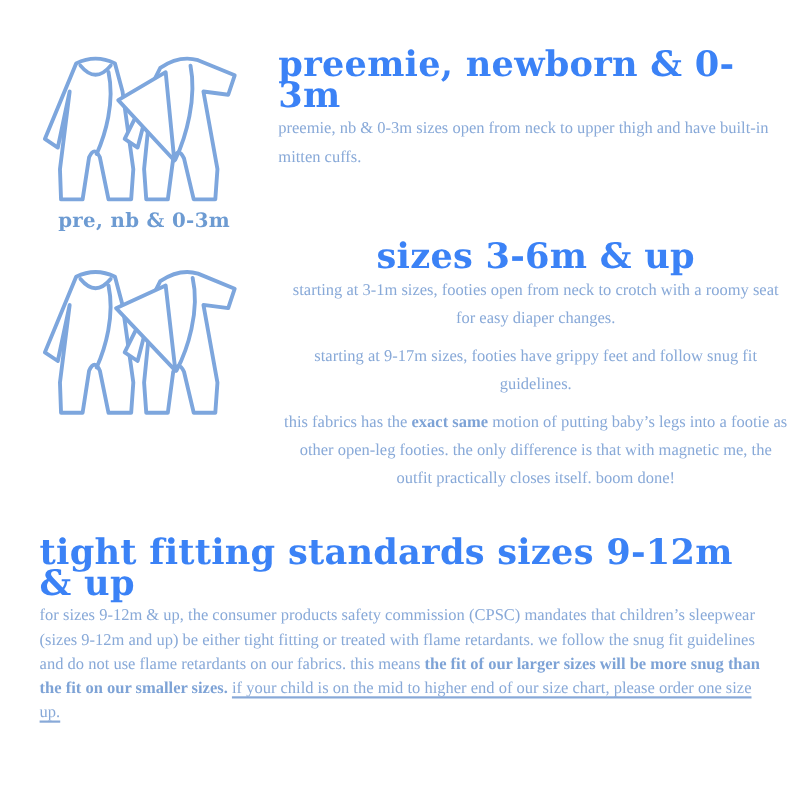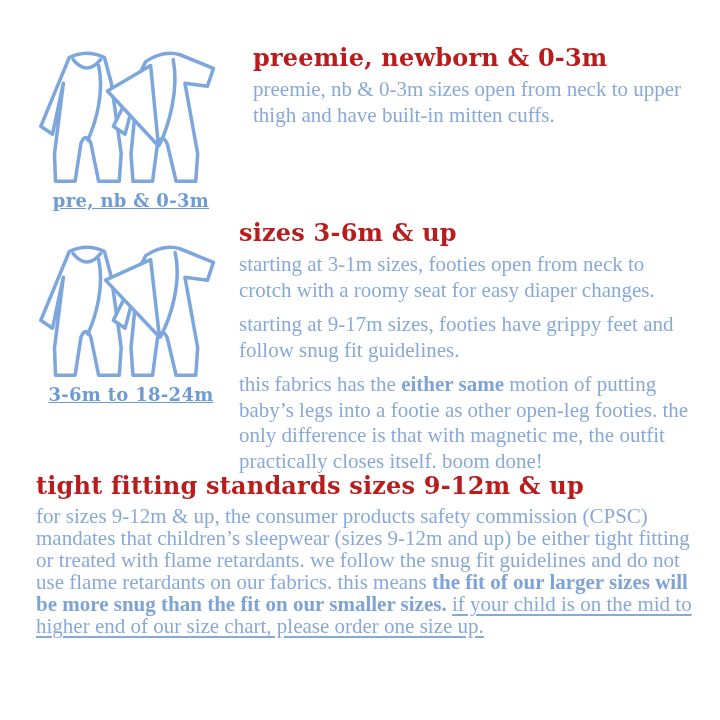--- a/index.html
+++ b/index.html
@@ -10,40 +10,40 @@
   .canvas{position:relative;width:720px;height:720px;background:#ffffff;}
 
   
   .illus{position:absolute;width:206px;}
   .illus svg{display:block;width:206px;height:152px;}
   .illus1{left:28px;top:42px;}
   .illus2{left:28px;top:236px;}
   .illus-label{
     position:absolute;width:206px;text-align:center;
     font-family:"DejaVu Serif", serif;font-weight:bold;
-    font-size:18px;color:#6d9bd2;letter-spacing:.3px;text-decoration:underline;
+    font-size:18px;color:#6d9bd2;letter-spacing:.3px;
   }
   .label1{left:28px;top:190px;}
   .label2{left:24px;top:384px;width:214px;}
 
   
   .textcol{position:absolute;}
   .text1{left:253px;top:44px;width:456px;}
-  .text2{left:239px;top:219px;width:458px;}
-  .sec3{left:36px;top:472px;width:658px;}
+  .text2{left:258px;top:219px;width:458px;text-align:center;}
+  .sec3{left:36px;top:488px;width:658px;}
 
   h2{
     margin:0 0 5px 0;
     font-family:"DejaVu Serif", serif;
-    font-weight:bold;font-size:24px;line-height:28px;
-    color:#b91c1c;letter-spacing:.2px;
+    font-weight:bold;font-size:32px;line-height:28px;
+    color:#3b82f6;letter-spacing:.2px;
   }
   p{
     margin:0 0 9px 0;
-    font-size:21px;line-height:25.5px;
+    font-size:15px;line-height:25.5px;
     color:#88a9d8;
   }
   .sec3 p{line-height:22px;}
   strong{font-weight:bold;color:#7ea3d6;}
   .link{
     color:#88a9d8;text-decoration:underline;
     text-underline-offset:3px;text-decoration-thickness:1.5px;
     cursor:pointer;
   }
 </style>
@@ -80,27 +80,26 @@
         <path fill="none" d="M46,18 Q60,35 74,18"></path>
         <path fill="none" d="M72,24 C78,52 69,82 61,100"></path>
       </g>
       <g transform="translate(-8,0)">
         <path d="M128,20 Q146,8 163,13 L197,27 L191,45 L168,42 L181,114 L179,142 L159,142 L150,104 Q145,93 140,104 L135,142 L115,142 L113,114 L120,44 L107,94 L95,86 Z"></path>
         <path d="M133,24 L87,45 L142,103 Z"></path>
         <path fill="none" d="M158,17 C165,48 153,84 143,103"></path>
       </g>
     </svg>
   </div>
-  <div class="illus-label label2">3-6m to 18-24m</div>
 
   <div class="textcol text2">
     <h2>sizes 3-6m &amp; up</h2>
     <p>starting at 3-1m sizes, footies open from neck to crotch with a roomy seat for easy diaper changes.</p>
     <p>starting at 9-17m sizes, footies have grippy feet and follow snug fit guidelines.</p>
-    <p><span>this fabrics has the </span><strong>either same</strong><span> motion of putting baby’s legs into a footie as other open-leg footies. the only difference is that with magnetic me, the outfit practically closes itself. boom done!</span></p>
+    <p><span>this fabrics has the </span><strong>exact same</strong><span> motion of putting baby’s legs into a footie as other open-leg footies. the only difference is that with magnetic me, the outfit practically closes itself. boom done!</span></p>
   </div>
 
   <div class="textcol sec3">
     <h2>tight fitting standards sizes 9-12m &amp; up</h2>
     <p><span>for sizes 9-12m &amp; up, the consumer products safety commission (CPSC) mandates that children’s sleepwear (sizes 9-12m and up) be either tight fitting or treated with flame retardants. we follow the snug fit guidelines and do not use flame retardants on our fabrics. this means </span><strong>the fit of our larger sizes will be more snug than the fit on our smaller sizes. </strong><span class="link">if your child is on the mid to higher end of our size chart, please order one size up.</span></p>
   </div>
 
 </div>
 
 </body></html>

